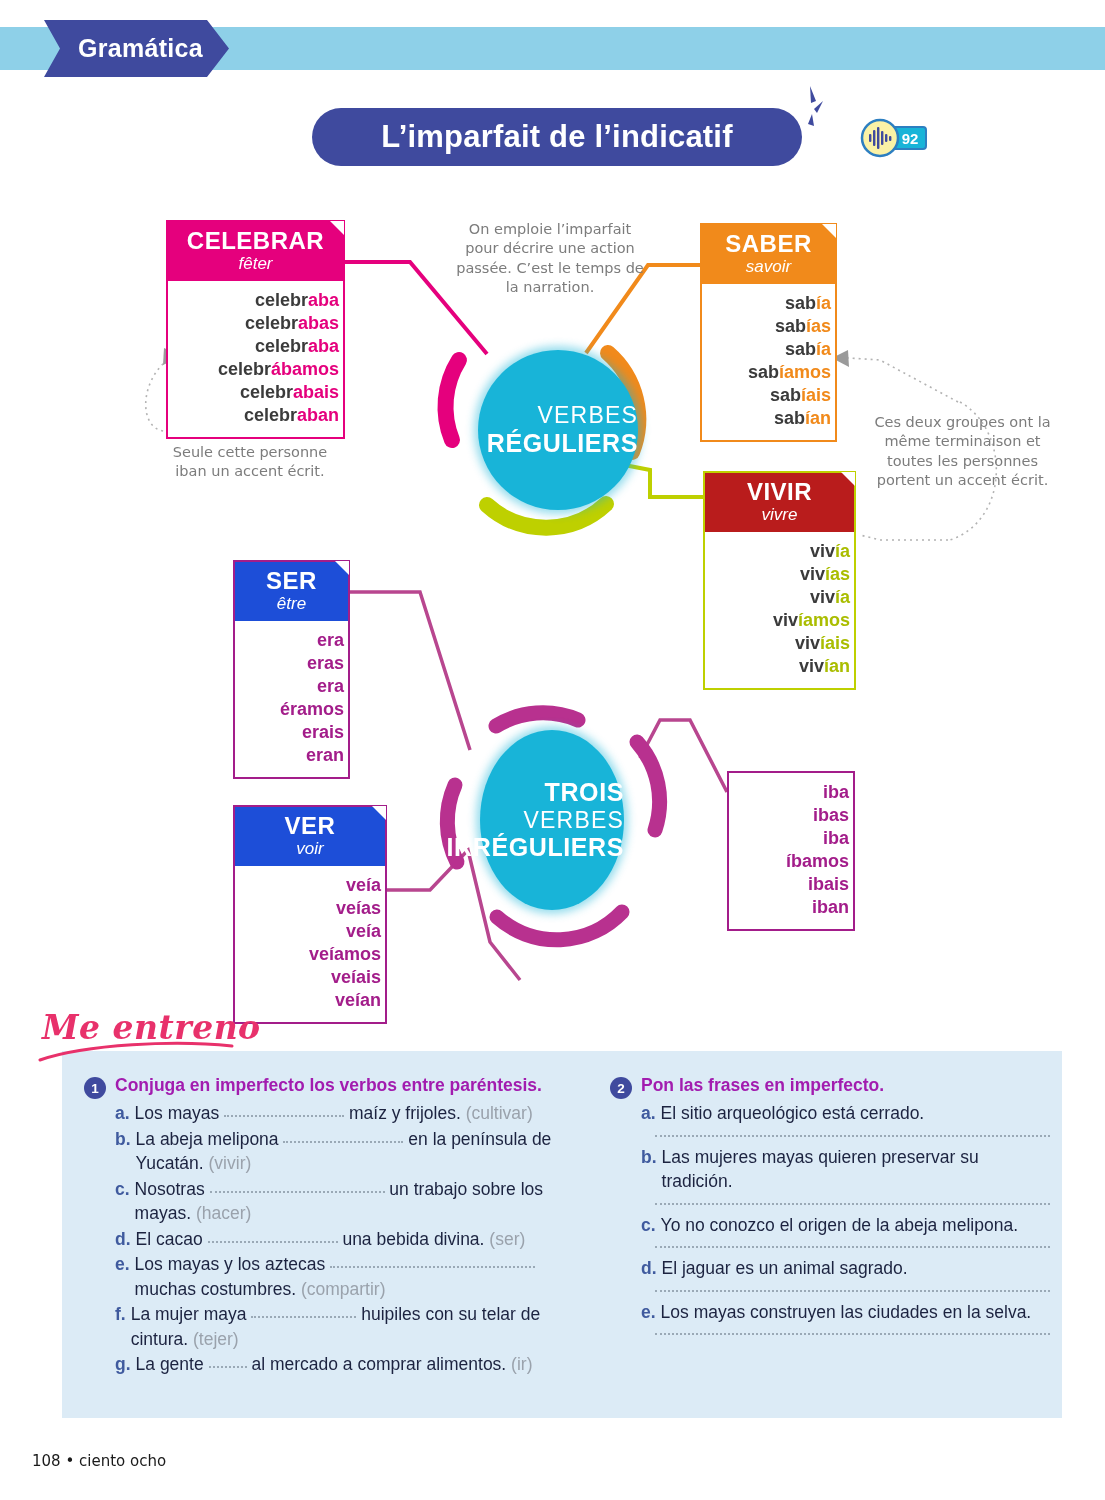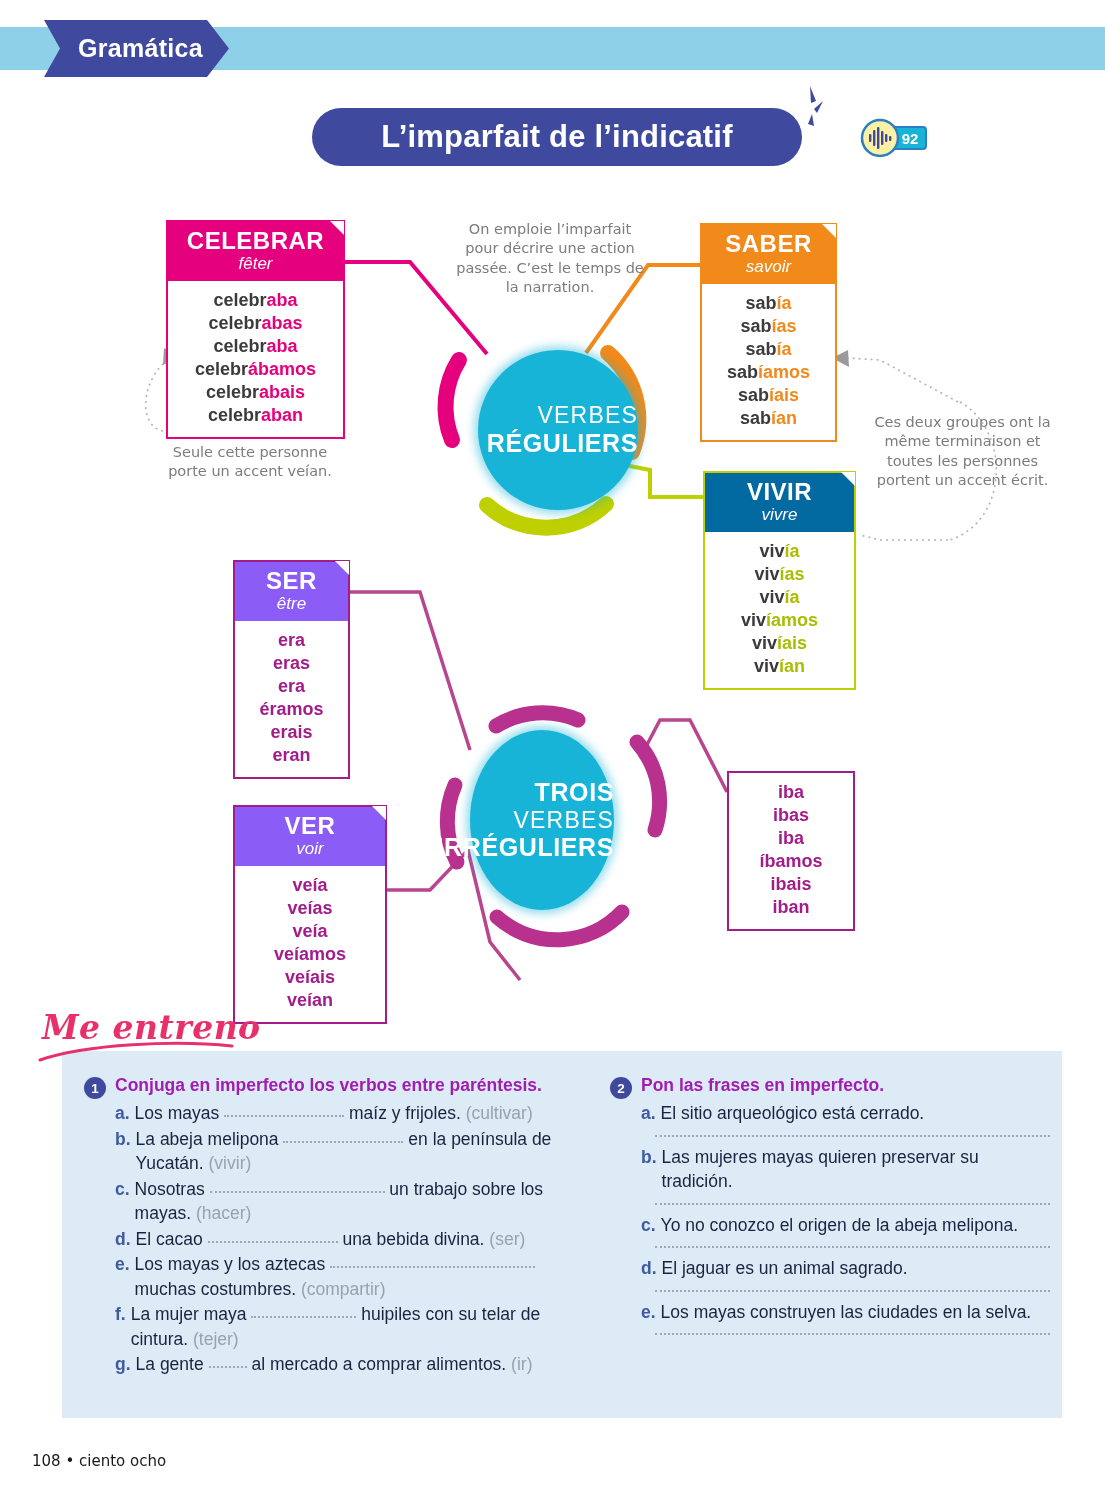--- a/index.html
+++ b/index.html
@@ -61,36 +61,36 @@
     position: relative;
   }
   .card .head .inf { font-size: 24px; font-weight: bold; letter-spacing: .5px; display:block; line-height: 1.05;}
   .card .head .fr  { font-size: 17px; font-style: italic; display:block; line-height: 1.25;}
   .card .head .corner {
     position: absolute; right: -1px; top: -1px;
     width: 0; height: 0;
     border-left: 14px solid transparent;
     border-top: 14px solid #ffffff;
   }
-  .card .body { padding: 8px 12px 10px; text-align: center; }
+  .card .body { padding: 8px 4px 10px; text-align: right; }
   .card .body div { font-size: 18px; font-weight: bold; line-height: 1.275; }
   .card .body .stem { color: #3b3b3b; }
 
   
   .c-pink   { border-color:#e5007d; }
   .c-pink   .head { background:#e5007d; }
   .c-pink   .end  { color:#e5007d; }
   .c-orange { border-color:#f18a1b; }
   .c-orange .head { background:#f18a1b; }
   .c-orange .end  { color:#f18a1b; }
   .c-green  { border-color:#bed000; }
-  .c-green  .head { background:#0369a1;text-align:center; }
+  .c-green  .head { background:#b91c1c;text-align:center; }
   .c-green  .end  { color:#aabd00; }
   .c-purple { border-color:#a31d8a; }
-  .c-purple .head { background:#8b5cf6; }
+  .c-purple .head { background:#1d4ed8; }
   .c-purple .full { color:#a31d8a; }
 
   
   .hub {
     position: absolute; border-radius: 50%;
     background: #18b4d8;
     display: flex; flex-direction: column;
     align-items: flex-end; justify-content: center;
     color: #ffffff; text-align: center;
     z-index: 3;
@@ -238,30 +238,30 @@
       <path d="M960 212 C 1010 240, 1010 330, 950 350"></path>
       <path d="M948 350 L880 350 L860 345"></path>
       <path d="M958 212 L880 170 L848 168"></path>
     </g>
     <path d="M848 160 L832 168 L849 177 Z" fill="#9a9a9a"></path>
     <path d="M836 338 L820 347 L837 355 Z" fill="#9a9a9a"></path>
   </svg>
 
   <div class="note" style="left:455px; top:30px; width:190px;">On emploie l’imparfait pour décrire une action passée. C’est le temps de la narration.</div>
 
-  <div class="note" style="left:160px; top:253px; width:180px;">Seule cette personne porte un accent veían.</div>
+  <div class="note" style="left:160px; top:253px; width:180px;">Seule cette personne iban un accent écrit.</div>
 
   <div class="note" style="left:870px; top:223px; width:185px;">Ces deux groupes ont la même terminaison et toutes les personnes portent un accent écrit.</div>
 
   <div class="hub" style="left:478px; top:160px; width:160px; height:160px;">
     <span class="l-thin">VERBES</span>
     <span class="l-bold">RÉGULIERS</span>
   </div>
 
-  <div class="hub" style="left:470px; top:540px; width:144px; height:180px;">
+  <div class="hub" style="left:480px; top:540px; width:144px; height:180px;">
     <span class="l-bold">TROIS</span>
     <span class="l-thin">VERBES</span>
     <span class="l-bold">IRRÉGULIERS</span>
   </div>
 
   <div class="card c-pink" id="card-celebrar" style="left:166px; top:30px; width:179px;">
     <div class="head">
       <span class="corner"></span>
       <span class="inf">CELEBRAR</span>
       <span class="fr">fêter</span>

